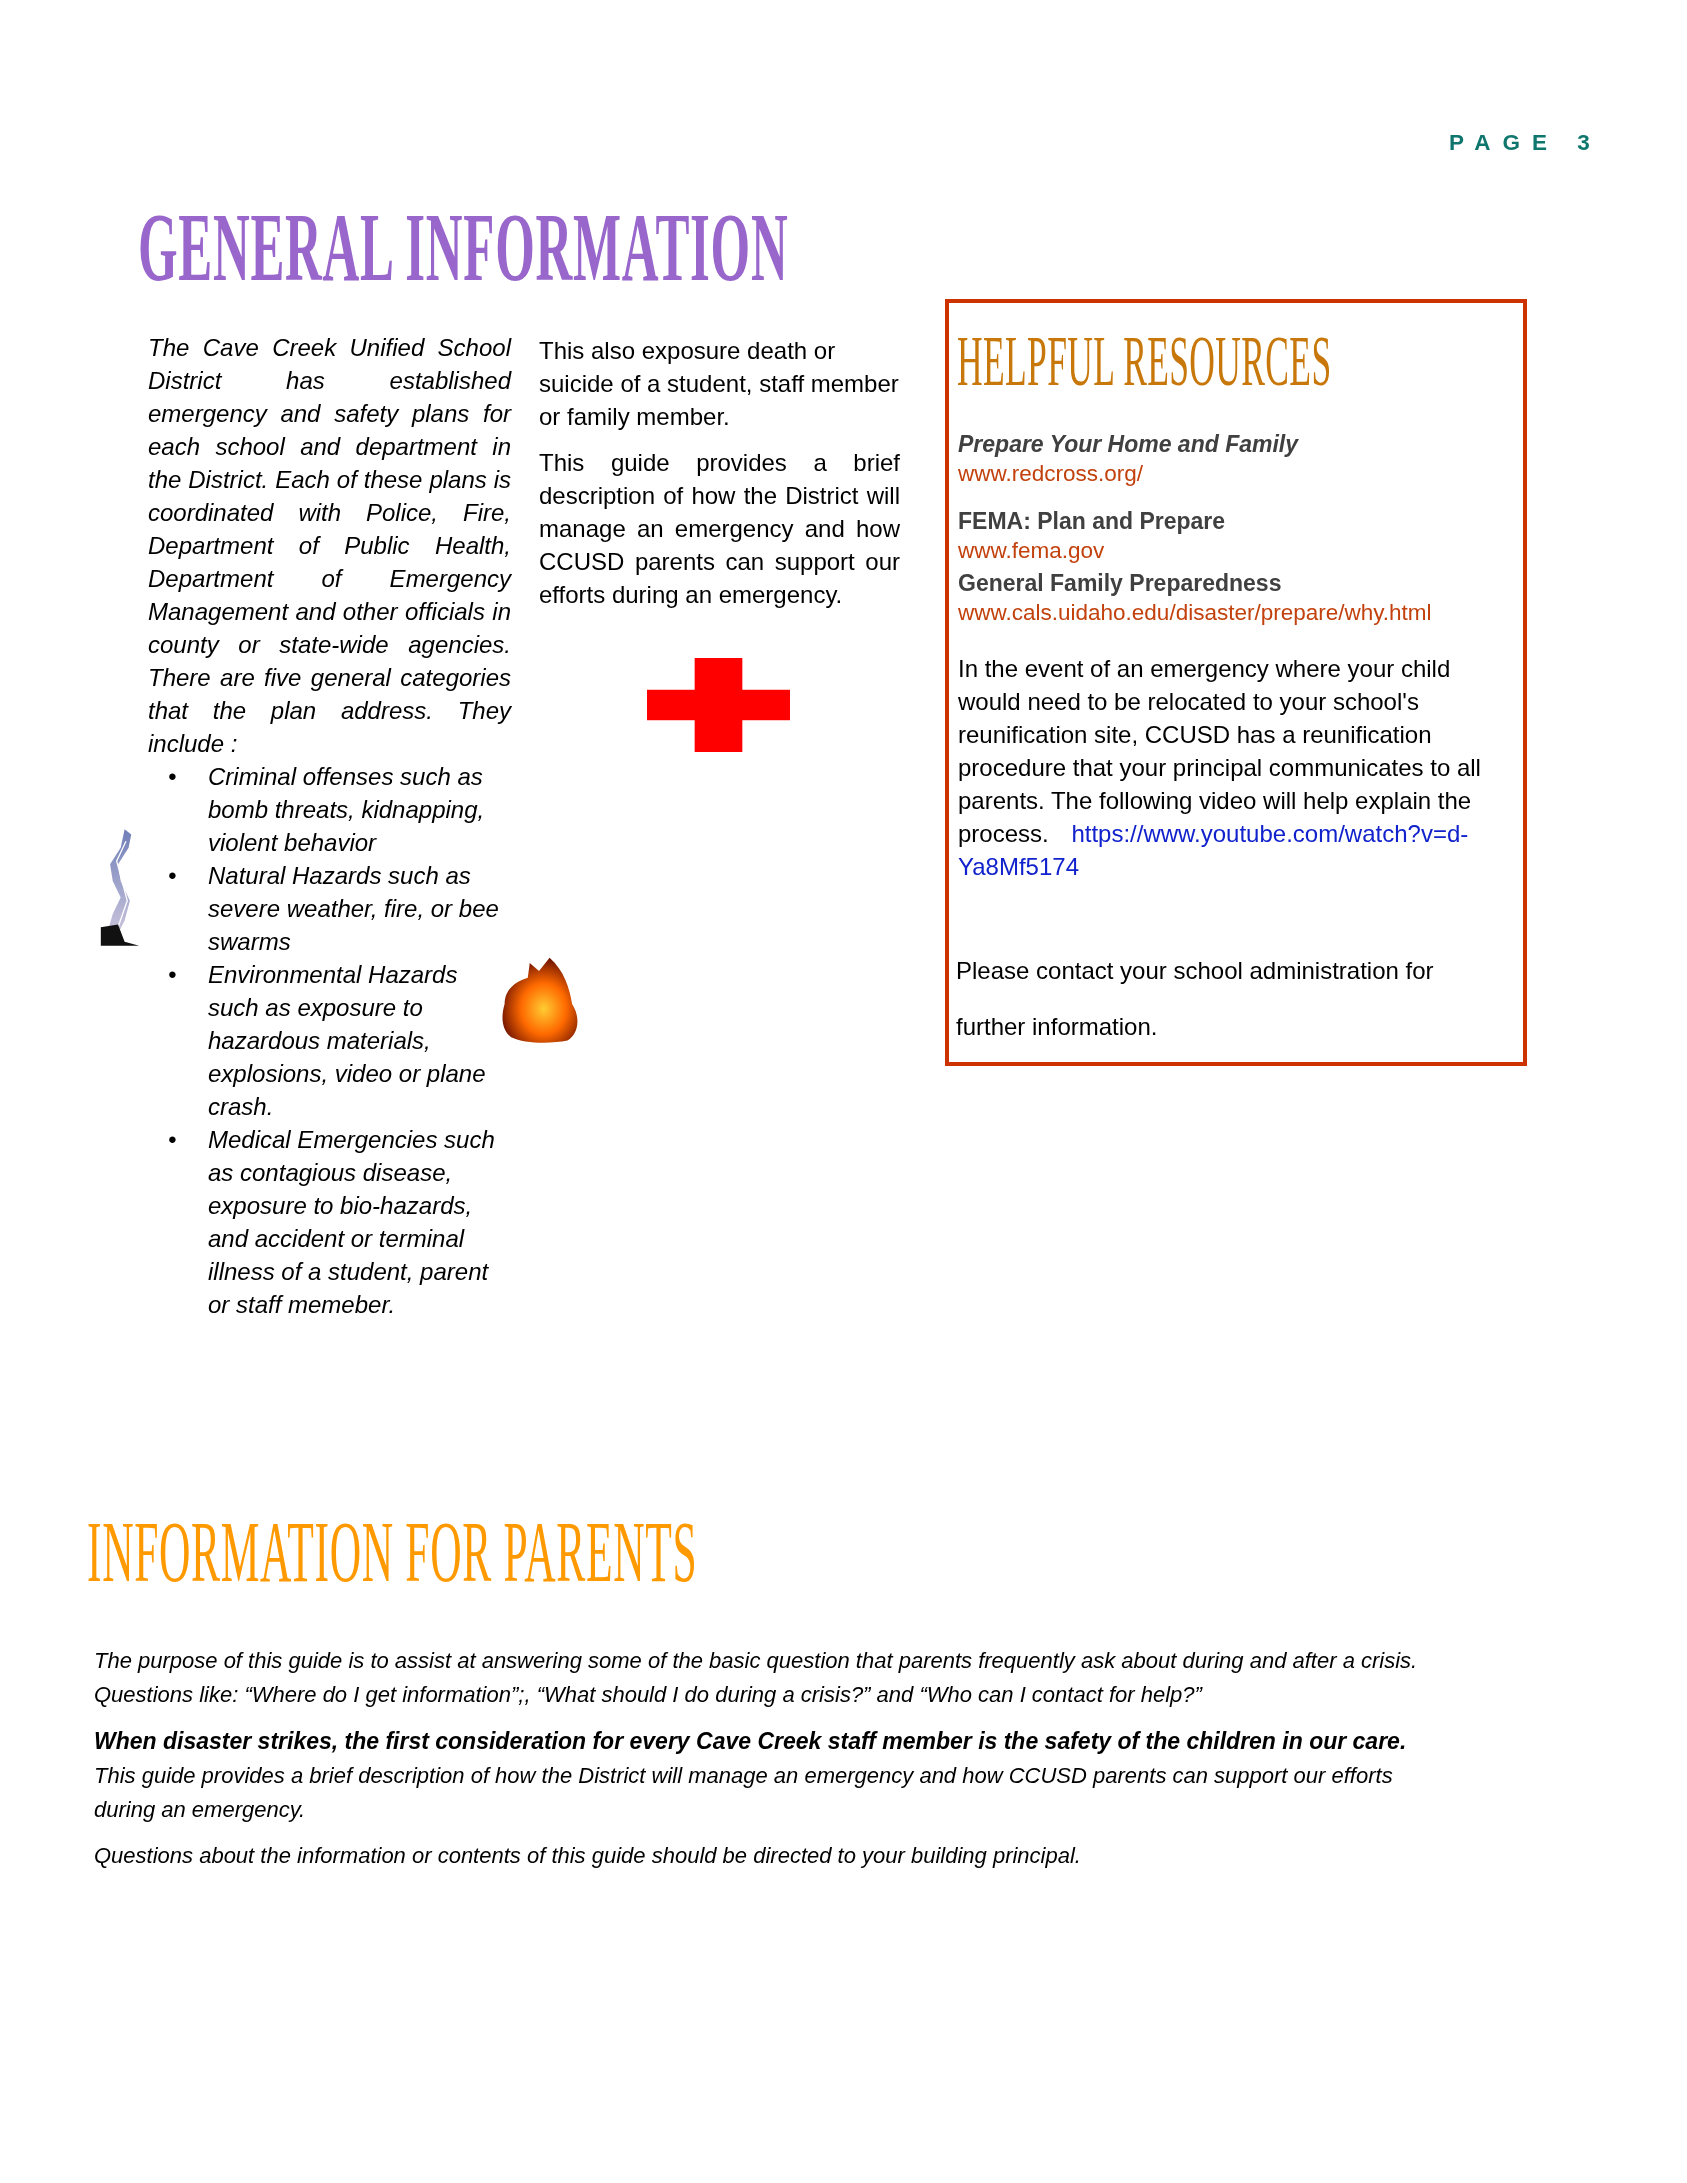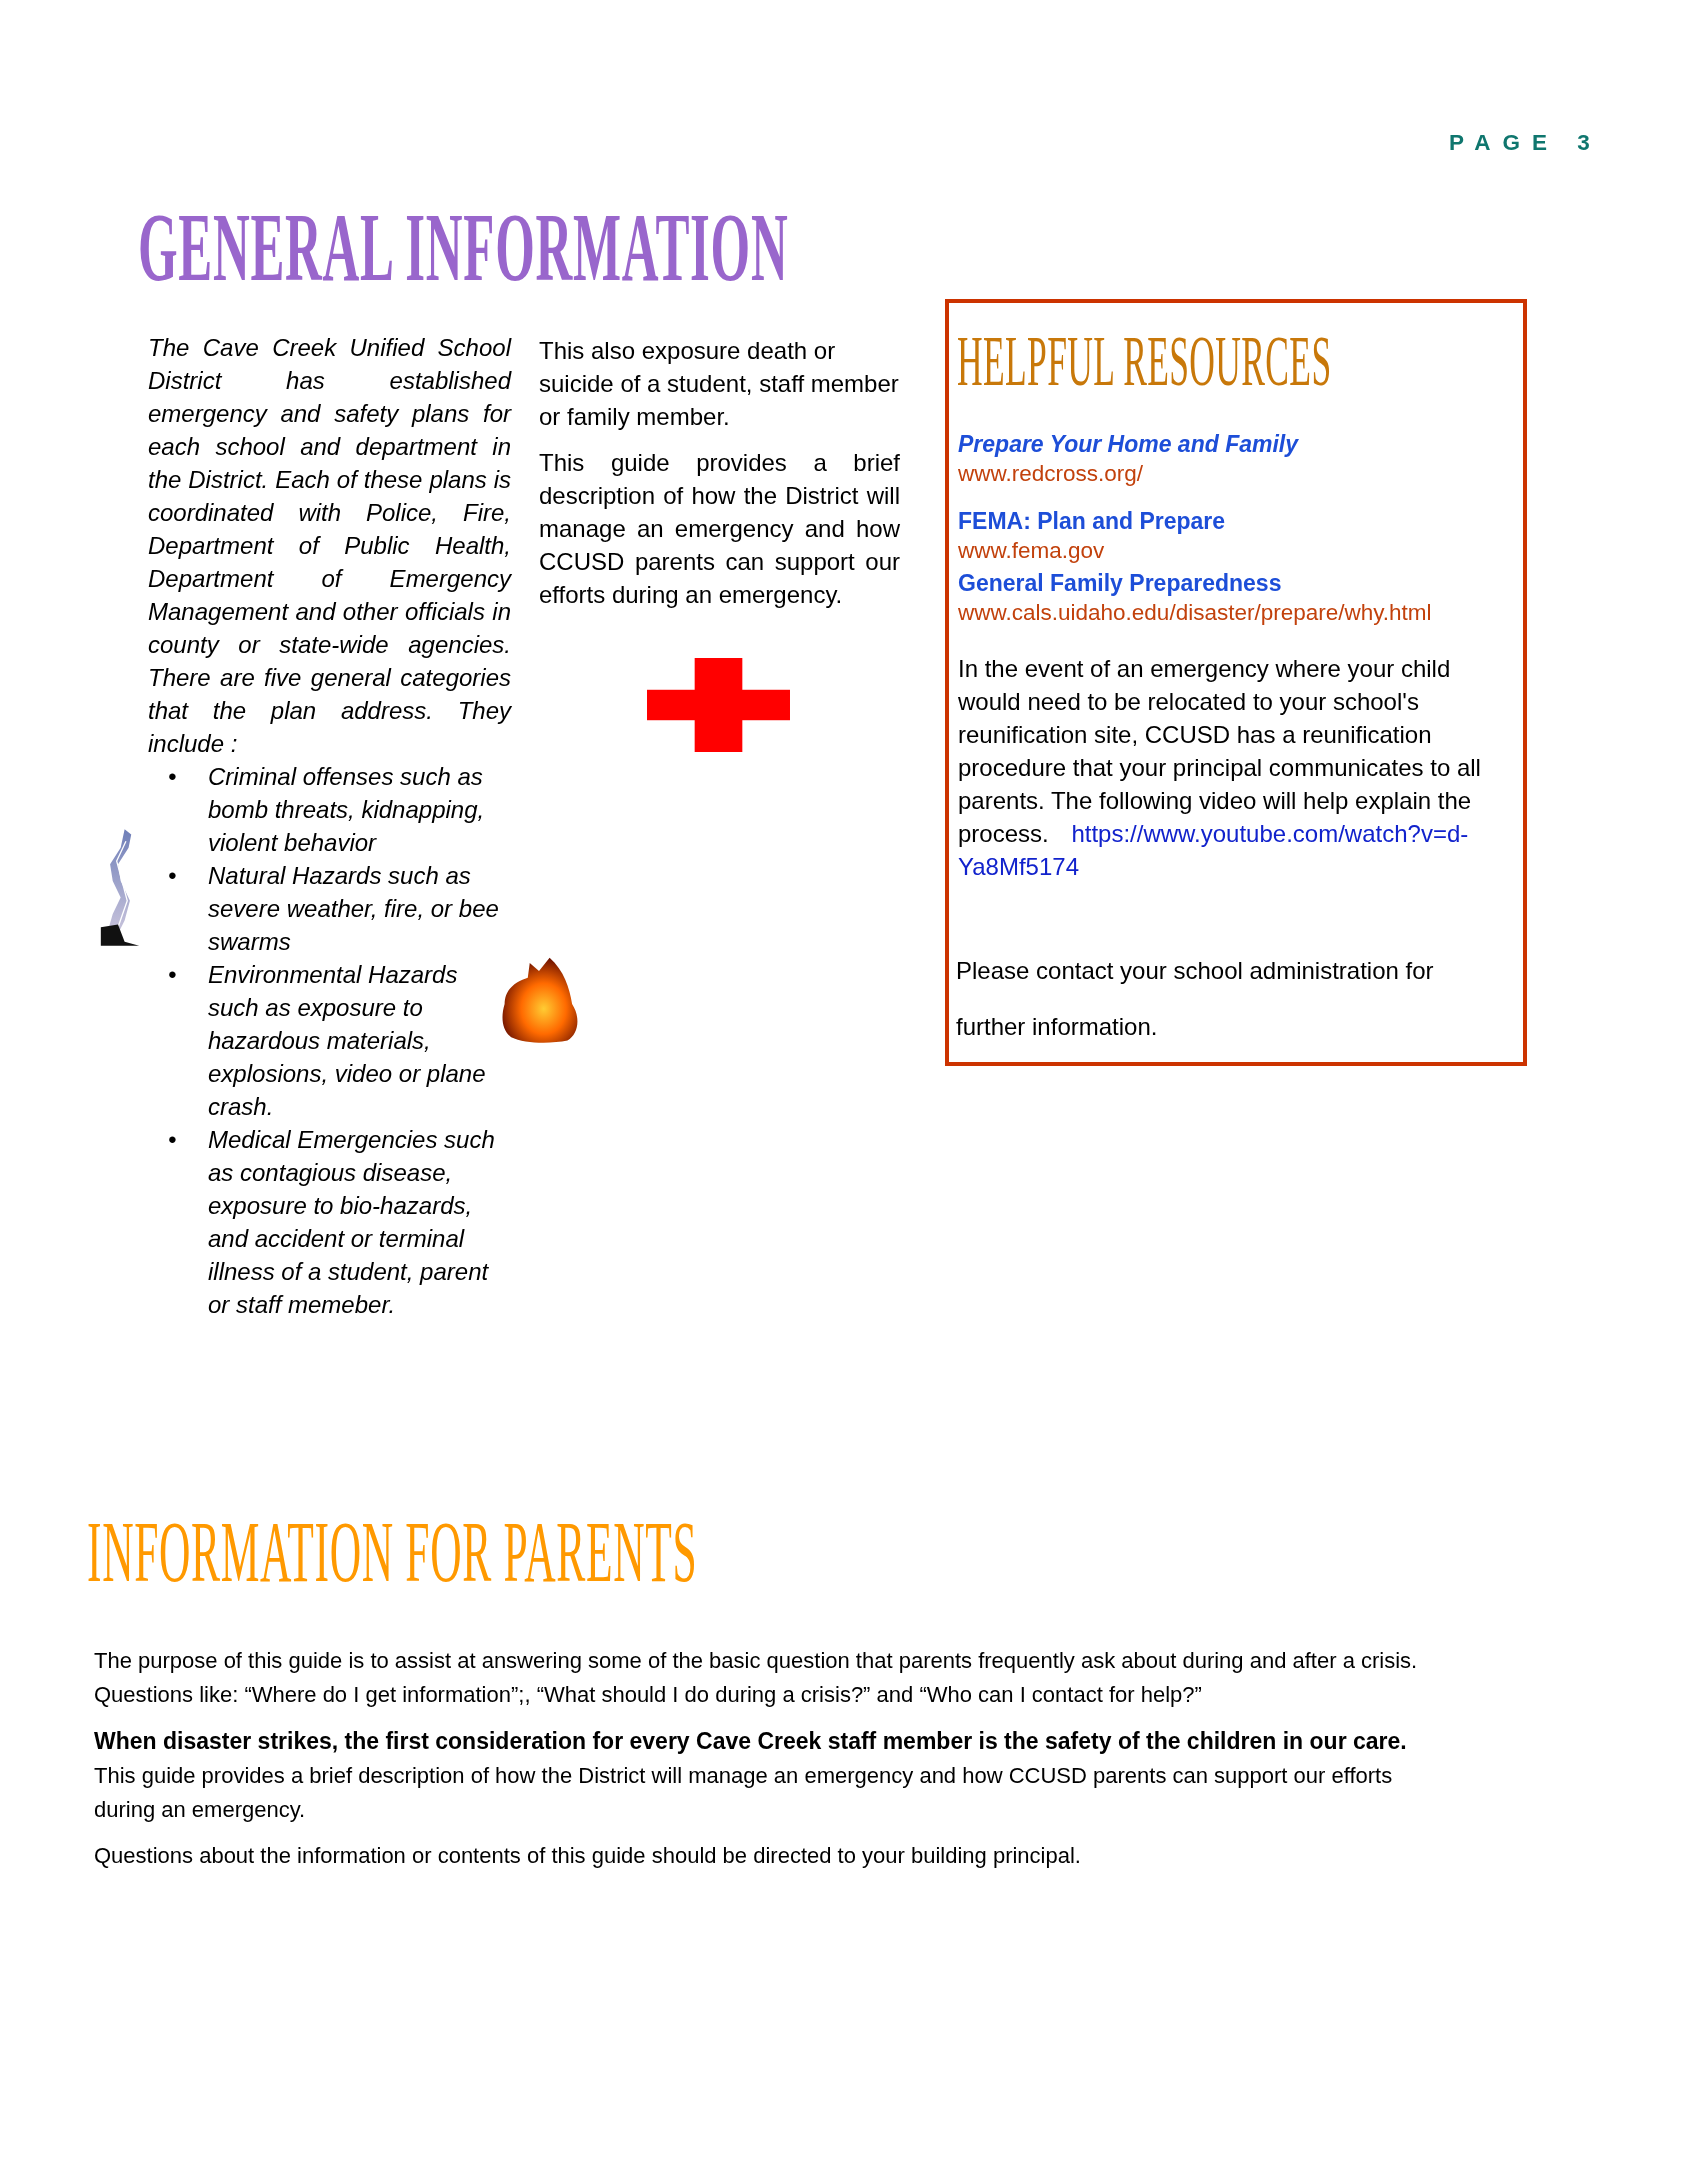--- a/index.html
+++ b/index.html
@@ -30,31 +30,31 @@
   .col2 { left: 539px; top: 334px; width: 361px; font-size: 24px; line-height: 33px; }
   .col2 p { margin: 0 0 13.2px 0; }
   .col2 .justify { text-align: justify; text-align-last: left; }
 
   
   .resources-box { left: 945px; top: 299px; width: 582px; height: 767px;
                    border: 4.6px solid #cc3300; box-sizing: border-box; }
   .h-resources { left: 957px; top: 326px; font-size: 71px; color: #c8780a;
                  transform: scaleX(0.50); font-weight: normal; letter-spacing: 0.7px; }
   .res-list { left: 958px; top: 430px; width: 556px; }
-  .res-label { color: #1d4ed8; font-weight: bold; font-size: 23px; line-height: 29px; }
+  .res-label { color: #404040; font-weight: bold; font-size: 23px; line-height: 29px; }
   .res-label.italic { font-style: italic; }
   .res-url { color: #c2410c; font-size: 22.5px; line-height: 29px; text-decoration: none; display: block; }
   .res-group { margin-bottom: 9.3px; }
   .res-para { left: 958px; top: 652px; width: 556px; font-size: 24px; line-height: 33px; }
   .res-para a { color: #1122cc; text-decoration: none; }
   .res-contact { left: 956px; top: 943px; width: 543px; font-size: 24px; line-height: 56px; }
 
   
   .parents-text { left: 94px; top: 1644px; width: 1350px; font-size: 22px; line-height: 34px; }
-  .parents-text p { margin: 0 0 12px 0; }
+  .parents-text p { margin: 0 0 12px 0; font-style: italic; }
   .parents-text .bold { font-weight: bold; font-size: 23px; }
 
   
   .red-cross { left: 647px; top: 658px; width: 143px; height: 94px; }
   .fire { left: 498px; top: 951px; width: 86px; height: 93px; }
   .lightning { left: 98px; top: 828px; width: 44px; height: 119px; }
 </style>
 </head>
 <body>
 

